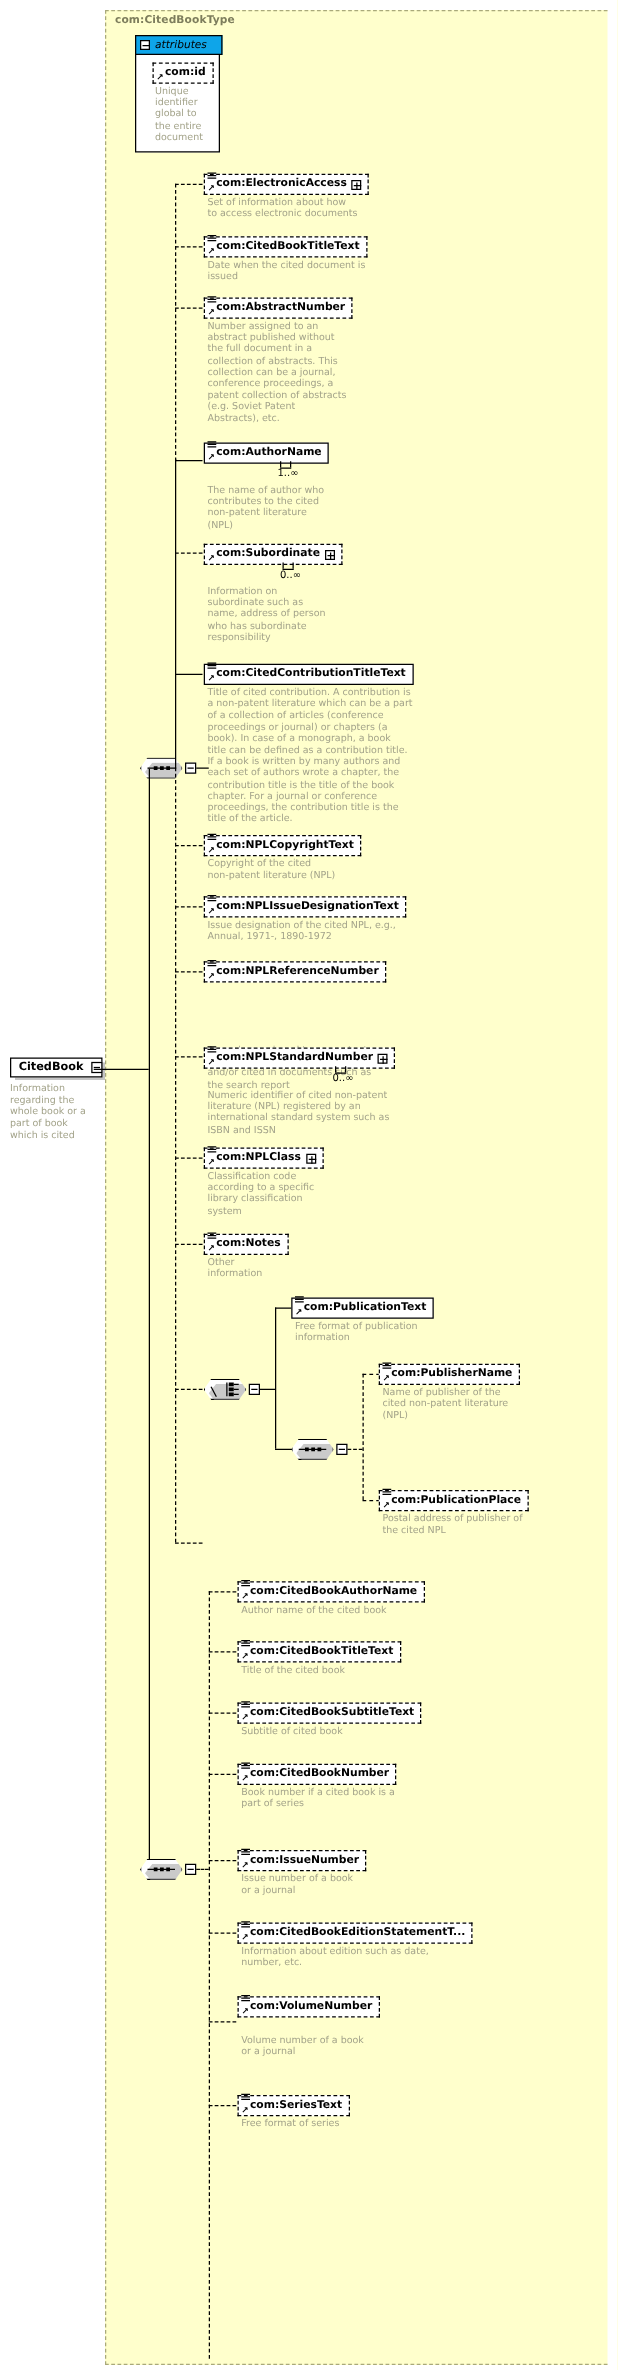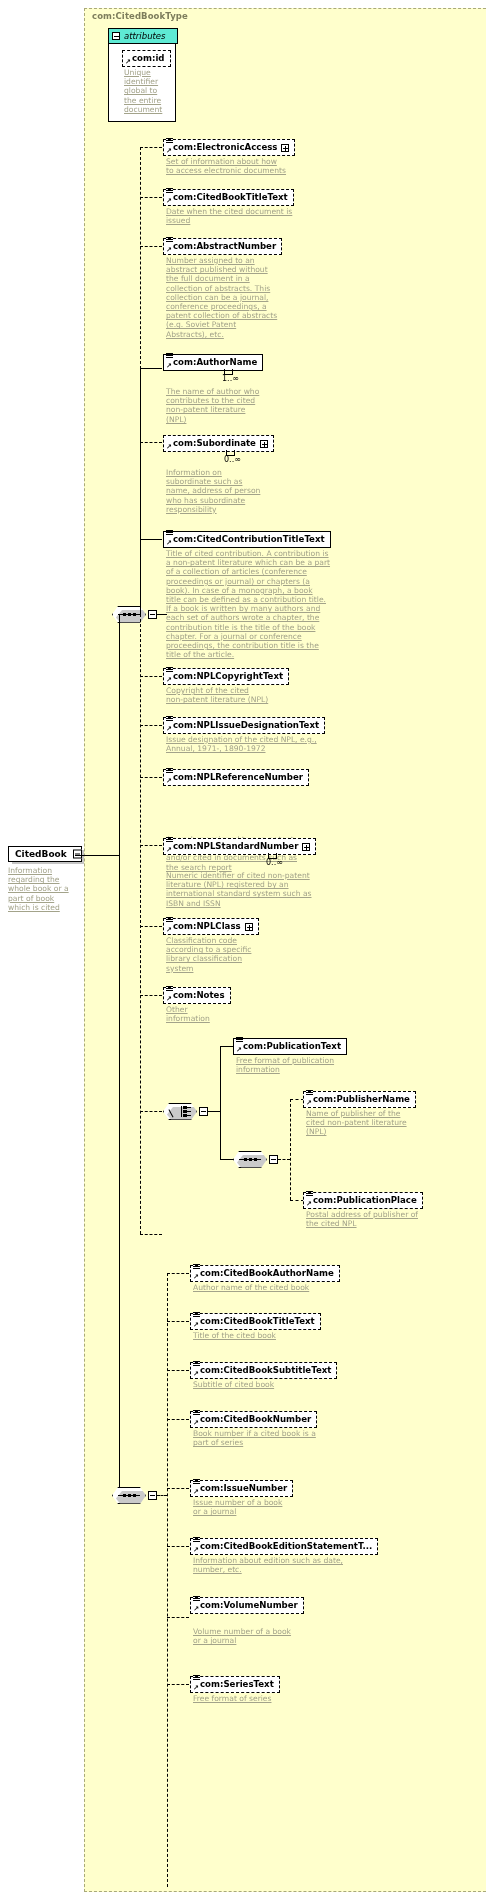--- a/index.html
+++ b/index.html
@@ -23,21 +23,21 @@
     letter-spacing:.1px;
   }
 
   
   .attr-panel{
     position:absolute; left:108px; top:28px; width:68px; height:94px;
     background:#ffffff; border:1px solid #000;
   }
   .attr-head{
     position:absolute; left:108px; top:28px; width:70px; height:16px;
-    background:#5eead4; border:1px solid #000;
+    background:#0ea5e9; border:1px solid #000;
     display:flex; align-items:center; gap:4px; padding-left:3px;
   }
   .attr-head .lbl{ font-style:italic; font-size:8.5px; color:#000; }
   .pm{
     width:8px;height:8px;border:1px solid #000;background:#fff;
     position:relative; flex:0 0 auto;
   }
   .pm::before{content:"";position:absolute;left:1px;top:3px;width:6px;height:1px;background:#000;}
   .pm.plus::after{content:"";position:absolute;left:3px;top:1px;width:1px;height:6px;background:#000;}
 
@@ -83,21 +83,21 @@
   }
   .vmark::after{
     content:""; position:absolute; left:-1px; top:0; width:9px; height:5px;
     border-bottom:1px solid #000; transform:skew(0deg);
   }
 
   
   .desc{
     position:absolute;
     font-size:7.6px; line-height:9.2px; color:#a3a38a;
-    font-weight:normal; white-space:pre-line;text-decoration:underline;
+    font-weight:normal; white-space:pre-line;
   }
 
   
   .comp{
     position:absolute; width:34px; height:17px;
     background:#ffffff; border:1px solid #000;
     border-radius:3px;
     clip-path:polygon(6px 0, 28px 0, 34px 50%, 28px 100%, 6px 100%, 0 50%);
     display:flex; align-items:center; justify-content:center;
   }

